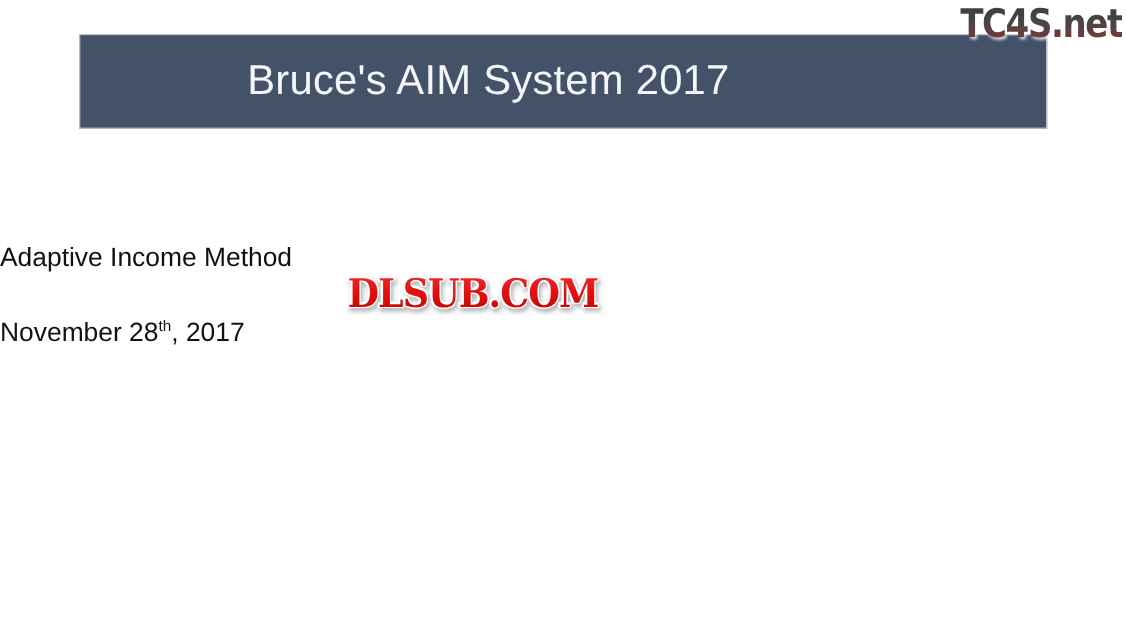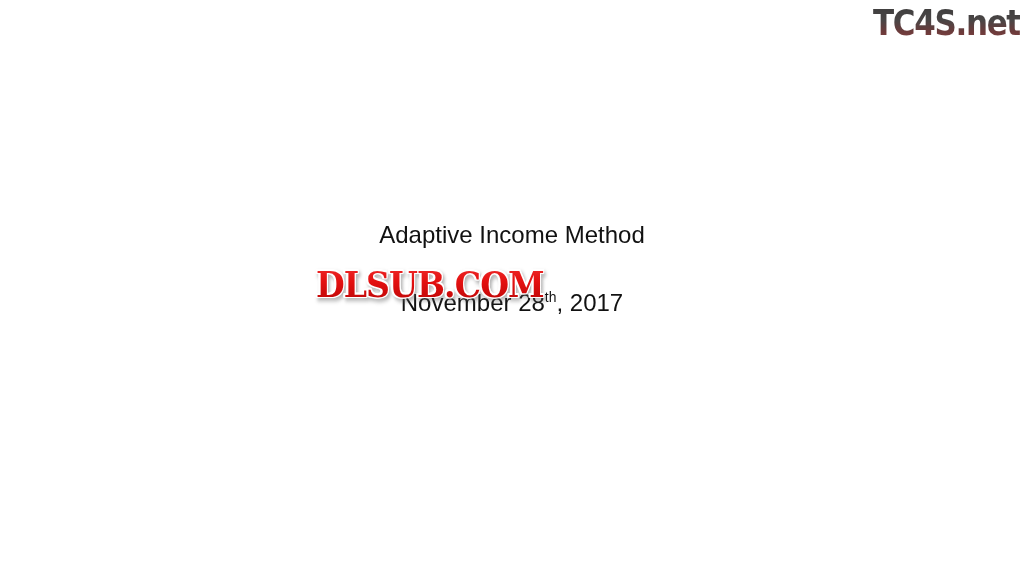--- a/index.html
+++ b/index.html
@@ -47,41 +47,41 @@
     position: relative;
     left: -68px;
   }
 
   
   #body-block {
     position: absolute;
     left: 0;
     top: 218px;
     width: 1024px;
-    text-align: center;
+    text-align: left;
   }
   .body-line {
     color: #111111;
     font-family: "Liberation Sans", sans-serif;
     font-size: 24px;
     font-weight: 400;
     line-height: 34px;
     white-space: nowrap;
   }
   .body-line sup {
     font-size: 0.58em;
     vertical-align: super;
     line-height: 0;
   }
 
   
   #dlsub-watermark {
     position: absolute;
     left: 0;
-    top: 263px;
+    top: 246px;
     width: 860px;
     text-align: center;
     pointer-events: none;
   }
   #dlsub-text {
     display: inline-block;
     font-family: "DejaVu Serif", serif;
     font-size: 36px;
     font-weight: bold;
     letter-spacing: -1px;
@@ -149,20 +149,23 @@
       1.1px -1.1px 0 #ffffff,
       -1.1px -1.1px 0 #ffffff,
       2.5px 2.5px 2px rgba(110,110,110,0.5);
   }
 </style>
 </head>
 <body>
 
 <div id="slide">
 
+  <div id="title-bar">
+    <div id="title-text">Bruce's AIM System 2017</div>
+  </div>
 
   <div id="body-block">
     <div class="body-line">Adaptive Income Method</div>
     <div class="body-line">&nbsp;</div>
     <div class="body-line"><span>November 28</span><sup>th</sup><span>, 2017</span></div>
   </div>
 
   <div id="dlsub-watermark">
     <span id="dlsub-text">DLSUB.COM</span>
   </div>

